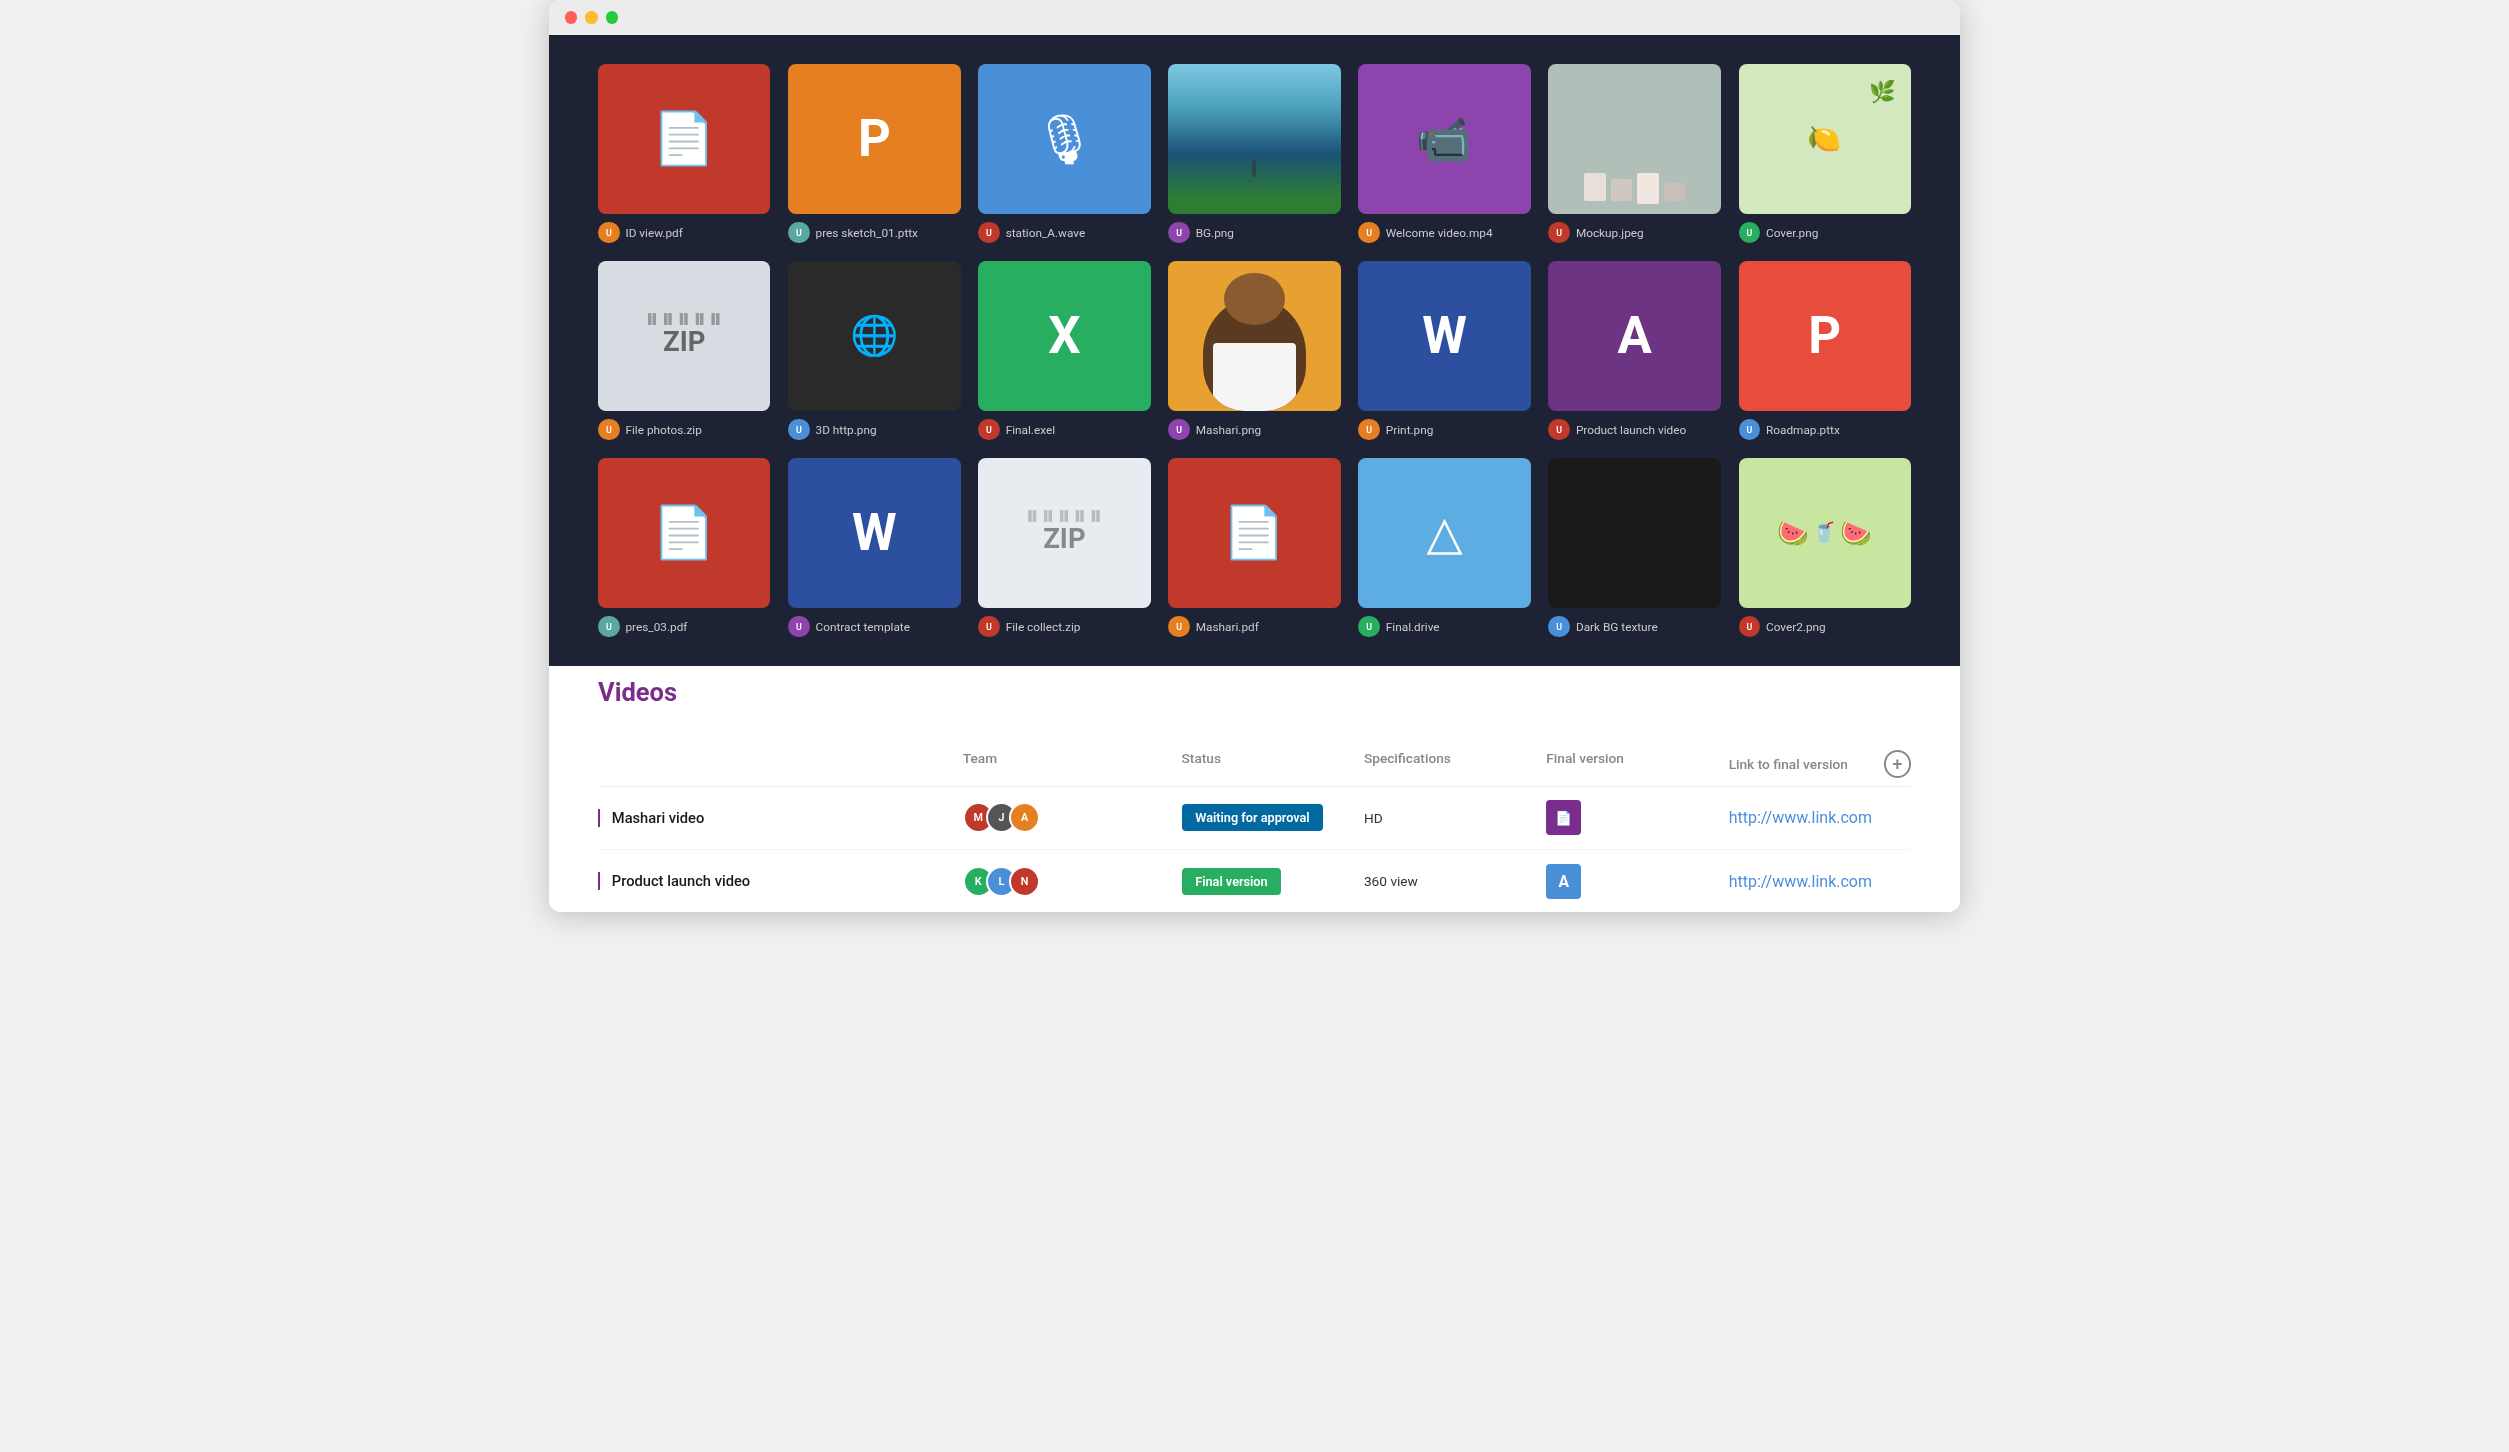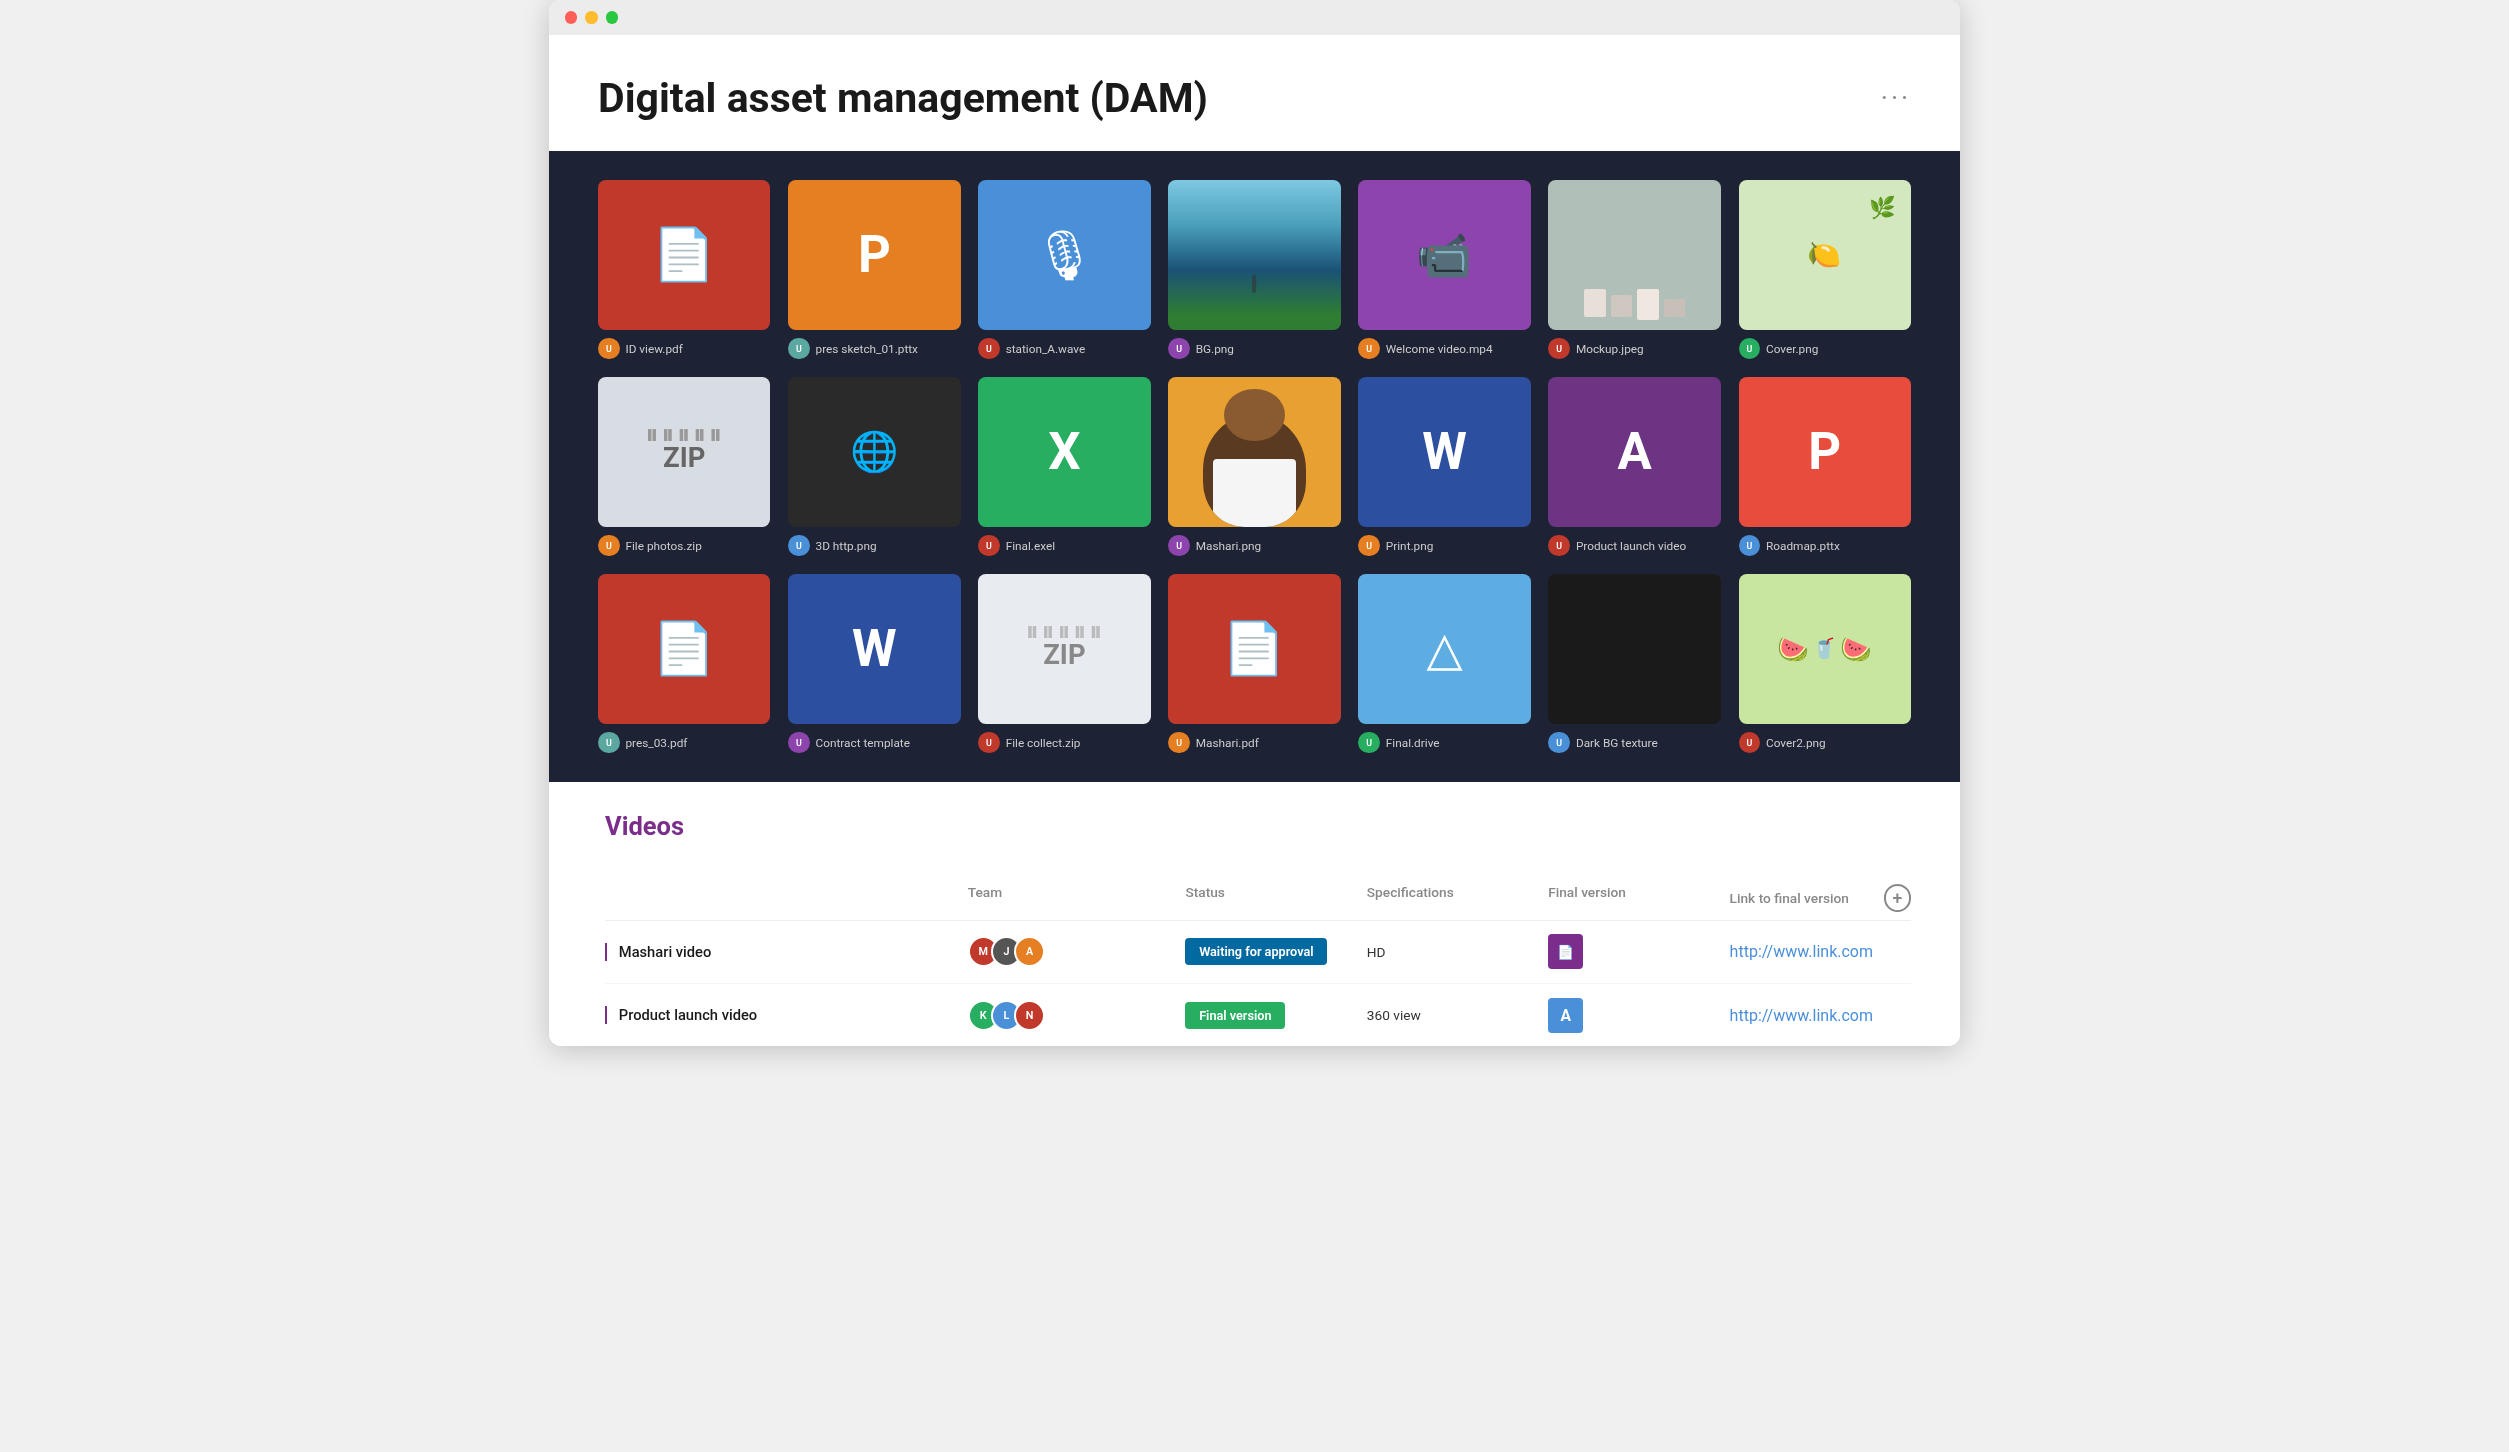--- a/index.html
+++ b/index.html
@@ -110,22 +110,21 @@
       display: flex; align-items: center; justify-content: center;
       flex-direction: column;
     }
     .photo-dark {
       background: #111;
     }
 
     
     .table-section {
       background: #ffffff;
-      padding: 29px 49px 0;
-      margin-left: 7px;
+      padding: 11px 49px 0;
     }
     .section-title {
       font-size: 25.5px;
       font-weight: 700;
       color: #7b2d8b;
       margin-bottom: 19.6px;
     }
     .section-title-bar {
       display: flex;
       align-items: center;
@@ -232,24 +231,20 @@
 <body>
 
 <div class="window">
 
   <div class="titlebar">
     <span class="titlebar-btn btn-red"></span>
     <span class="titlebar-btn btn-yellow"></span>
     <span class="titlebar-btn btn-green"></span>
   </div>
 
-  <div class="header">
-    <h1 class="header-title">Digital asset management (DAM)</h1>
-    <div class="header-menu">···</div>
-  </div>
 
   <div class="grid-section">
     <div class="asset-grid">
 
       <div class="asset-card">
         <div class="asset-thumb bg-red">
           <span style="color:white;font-size:51px;">📄</span>
         </div>
         <div class="asset-label">
           <div class="avatar-sm" style="background:#e67e22;">U</div>

